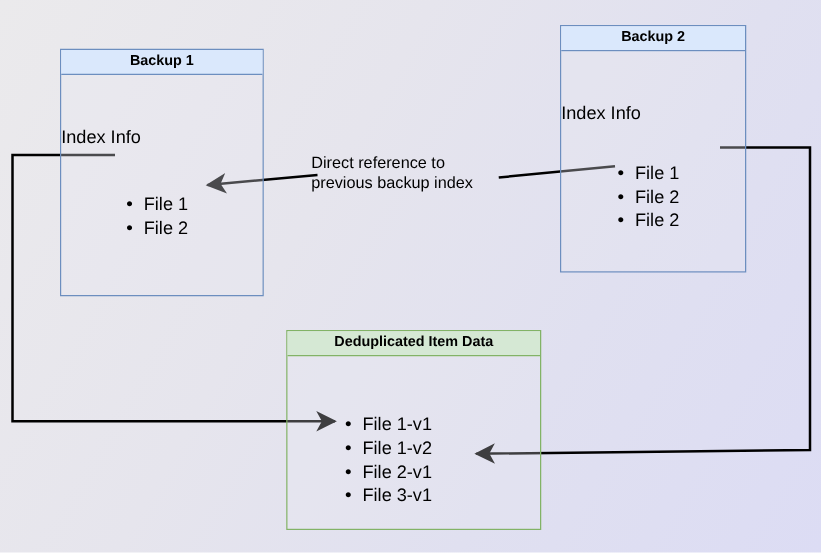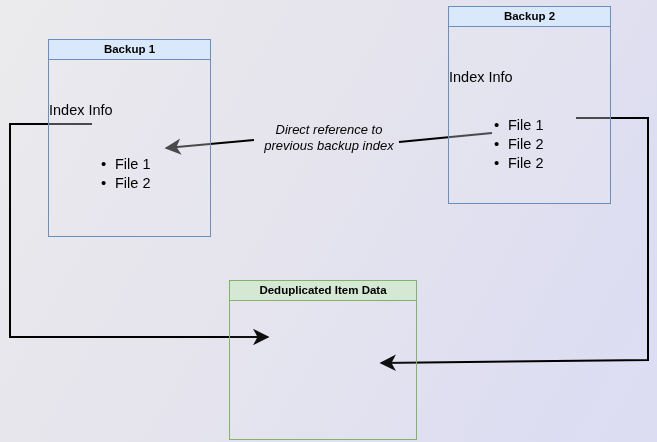--- a/index.html
+++ b/index.html
@@ -89,26 +89,24 @@
   .file-list li::before {
     content: "\2022";
     position: absolute;
     left: 0;
     top: -1px;
     font-size: 15px;
     color: #000;
   }
   .edge-label {
     position: absolute;
-    text-align: center;
     font-size: 13px;
     line-height: 16px;
     color: #000;
     white-space: nowrap;
-    font-style: italic;
   }
 </style>
 </head>
 <body>
 
 <div id="canvas">
 
   <svg class="edges" width="657" height="442" viewBox="0 0 657 442">
     <defs>
       <marker id="arrowEnd" viewBox="0 0 12 12" refX="10" refY="6" markerWidth="9" markerHeight="9" orient="auto-start-reverse">
@@ -128,34 +126,42 @@
     <div class="node-header">Backup 1</div>
     <div class="node-body">
       <div class="index-title" style="top:42px;">Index Info</div>
       <ul class="file-list" style="left:52px; top:95px;">
         <li>File 1</li>
         <li>File 2</li>
       </ul>
     </div>
   </div>
 
-  <div class="node node-blue" style="left:448px; top:6px; width:163px; height:198px;">
+  <div class="node node-blue" style="left:448px; top:20px; width:149px; height:198px;">
     <div class="node-header">Backup 2</div>
     <div class="node-body">
       <div class="index-title" style="top:42px;">Index Info</div>
       <ul class="file-list" style="left:45px; top:89px;">
         <li>File 1</li>
         <li>File 2</li>
         <li>File 2</li>
       </ul>
     </div>
   </div>
 
-  <div class="node node-green" style="left:229px; top:280px; width:188px; height:160px;">
+  <div class="node node-green" style="left:229px; top:264px; width:204px; height:160px;">
     <div class="node-header">Deduplicated Item Data</div>
+    <div class="node-body">
+      <ul class="file-list" style="left:46px; top:46px;">
+        <li>File 1-v1</li>
+        <li>File 1-v2</li>
+        <li>File 2-v1</li>
+        <li>File 3-v1</li>
+      </ul>
+    </div>
   </div>
 
   <div class="edge-label" style="left:249px; top:122px; width:160px;">
     <div>Direct reference to</div>
     <div>previous backup index</div>
   </div>
 
 </div>
 
 </body></html>

